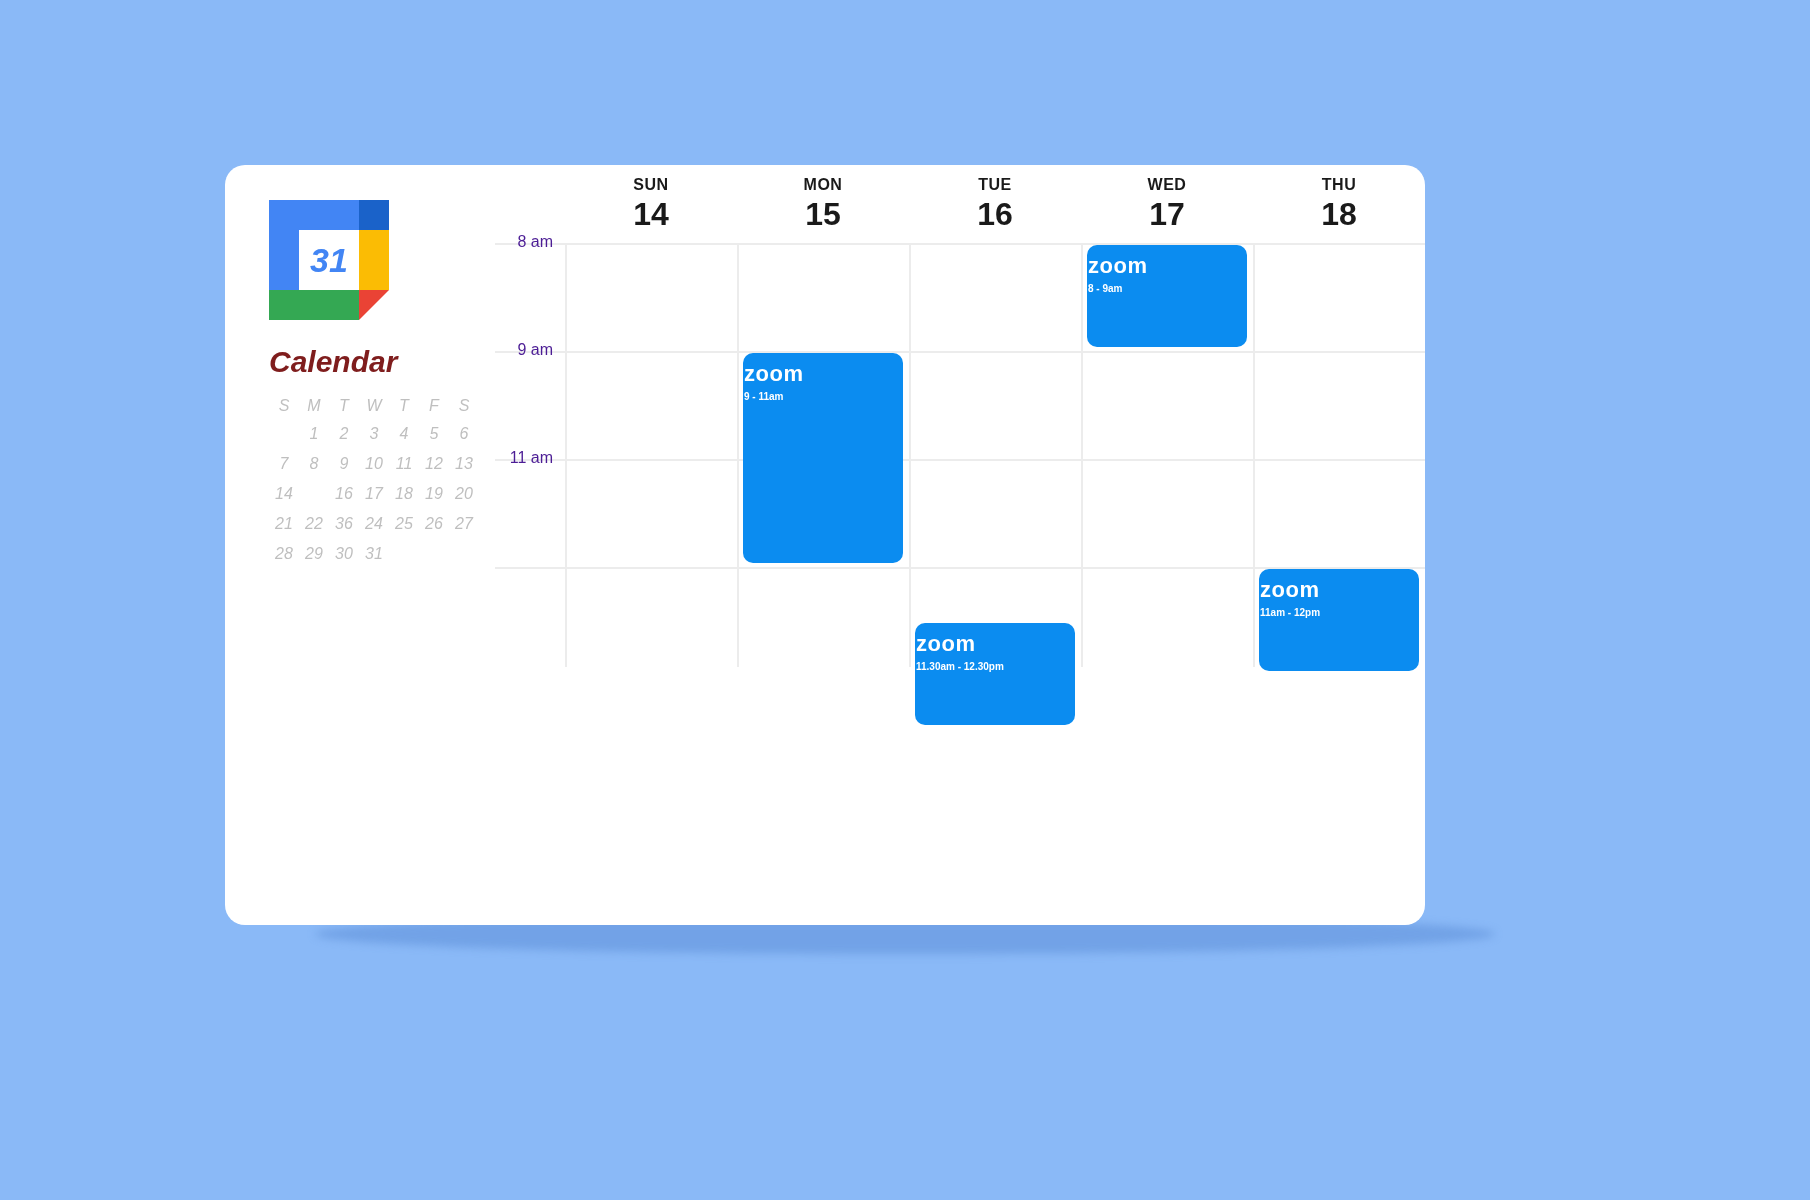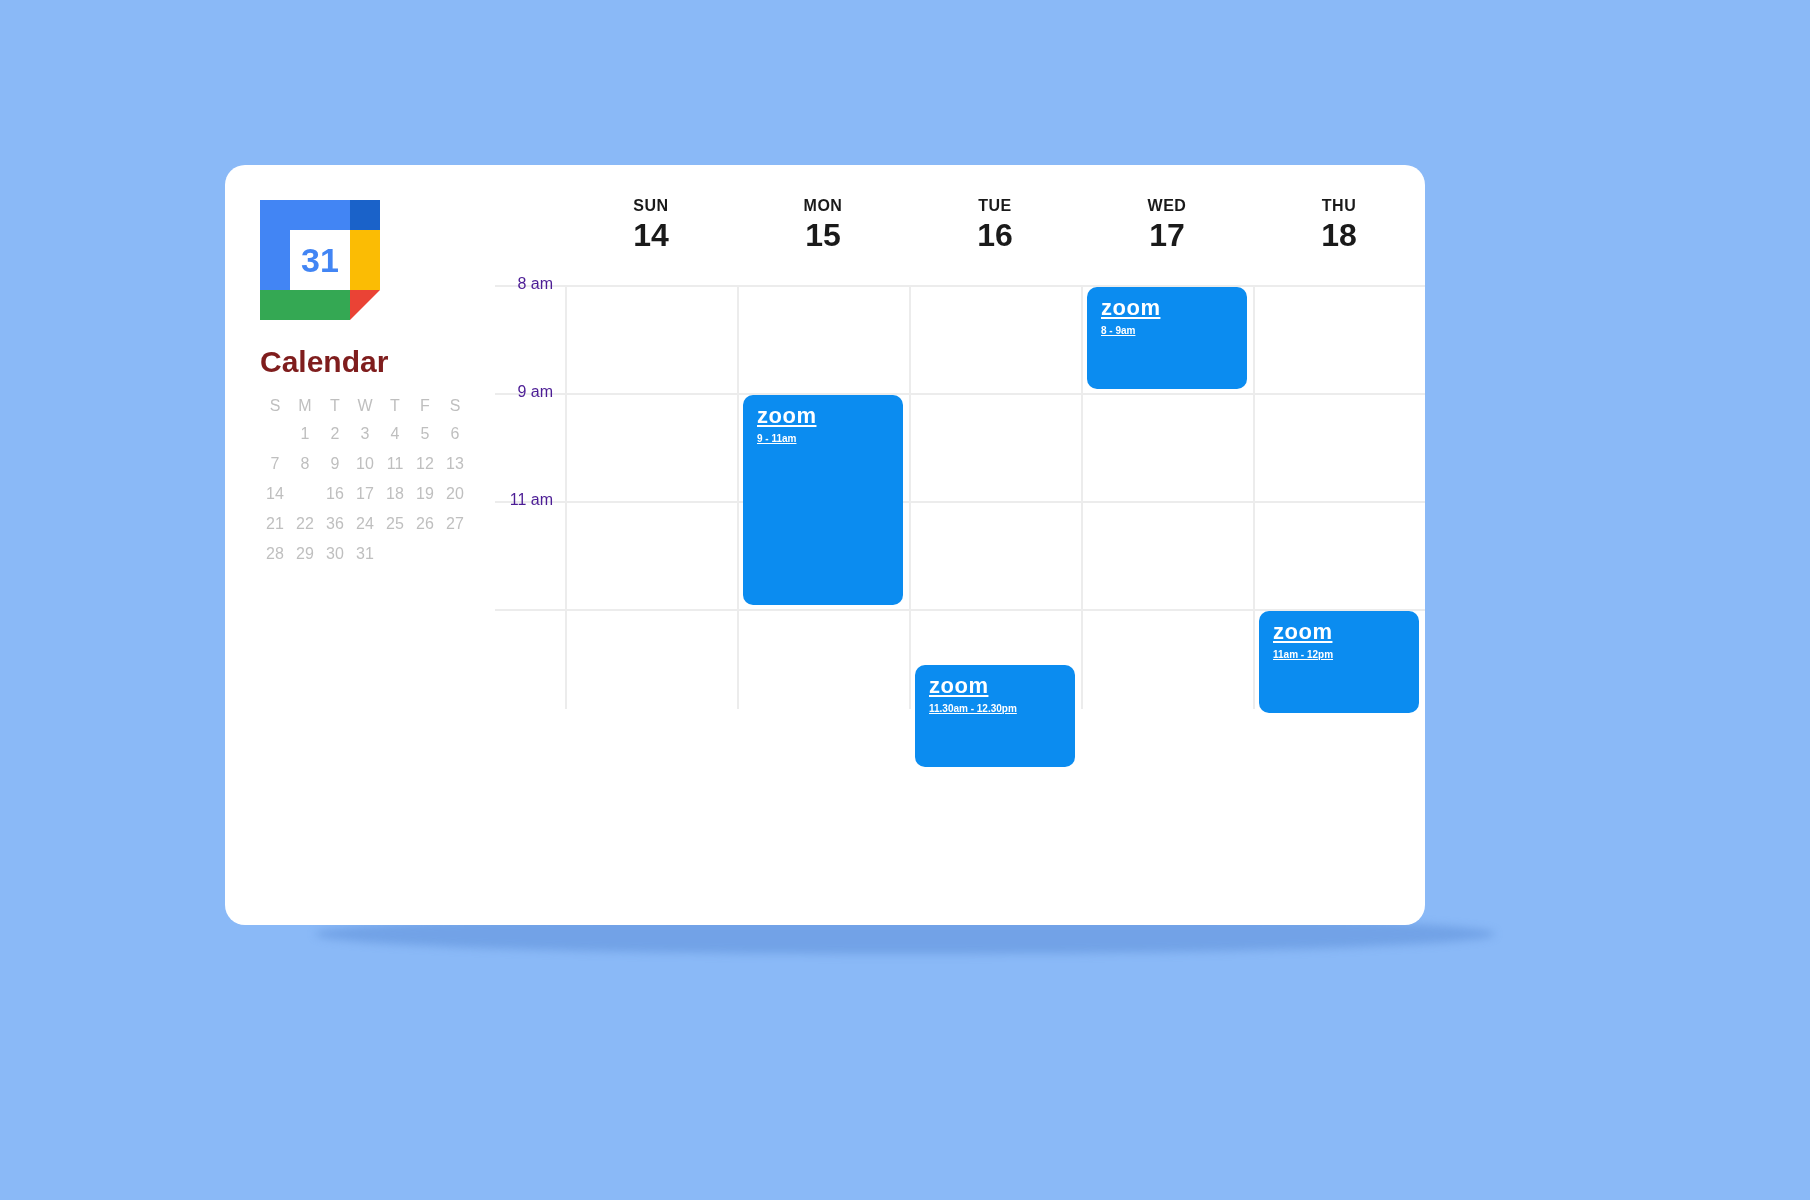--- a/index.html
+++ b/index.html
@@ -33,22 +33,23 @@
       height: 760px;
       background: #fff;
       border-radius: 20px;
       top: 165px;
       left: 225px;
       display: flex;
       overflow: hidden;
     }
     .sidebar {
       width: 270px;
-      padding: 35px 25px 35px 35px;
+      padding: 35px 25px 35px 44px;
       flex-shrink: 0;
+      font-style: italic;
     }
     .gcal-icon {
       width: 120px;
       height: 120px;
       position: relative;
       margin-bottom: 25px;
     }
     .gcal-icon svg {
       width: 100%;
       height: 100%;
@@ -108,21 +109,21 @@
       z-index: 1;
     }
     .main-calendar {
       flex: 1;
       position: relative;
       padding-right: 0;
     }
     .day-headers {
       display: grid;
       grid-template-columns: 70px repeat(5, 1fr);
-      height: 120px;
+      height: 78px;
       align-items: center;
     }
     .day-header {
       text-align: center;
     }
     .day-header .dow {
       font-size: 16px;
       font-weight: 700;
       color: #1a1a1a;
       letter-spacing: 0.5px;
@@ -169,26 +170,25 @@
       grid-template-columns: repeat(5, 1fr);
       pointer-events: none;
     }
     .event-col {
       position: relative;
     }
     .event {
       position: absolute;
       background: #0B8CF0;
       border-radius: 10px;
-      padding: 10px 14px;
+      padding: 10px 1px;
       color: #fff;
       left: 6px;
       right: 6px;
       pointer-events: auto;
-      text-decoration: underline;
     }
     .event-title {
       font-size: 22px;
       font-weight: 800;
       letter-spacing: 0.5px;
       line-height: 1;
     }
     .event-time {
       font-size: 10px;
       font-weight: 600;

